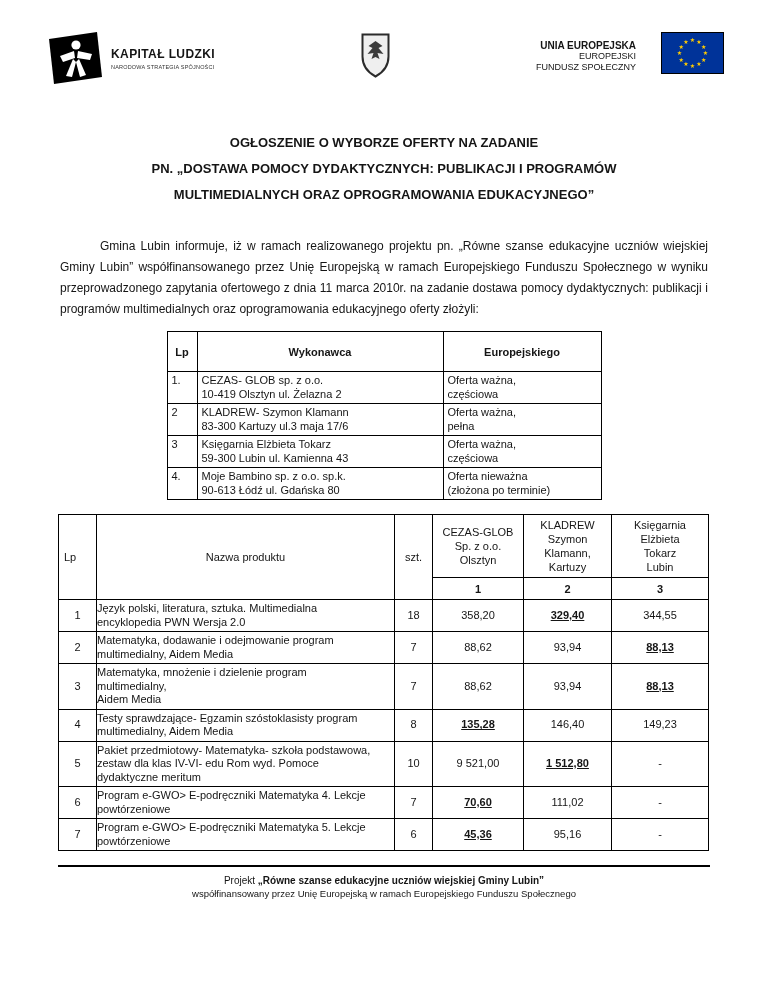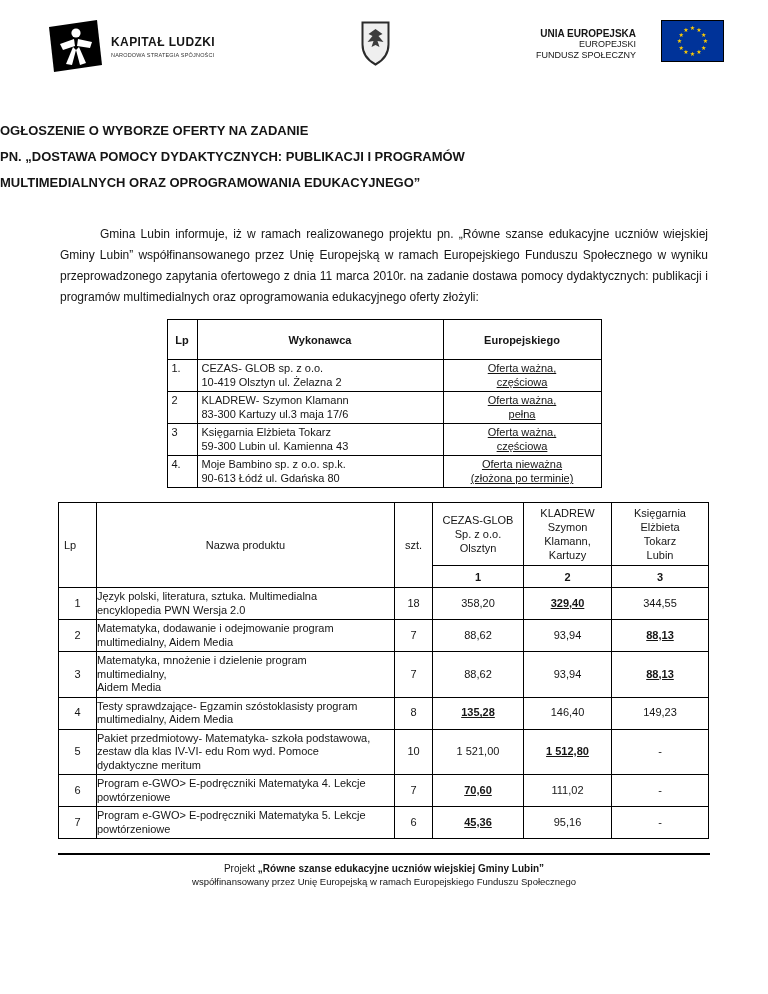--- a/index.html
+++ b/index.html
@@ -1,41 +1,41 @@
 <!DOCTYPE html>
 <html><head>
 <meta charset="utf-8">
 <style>
   html,body{margin:0;padding:0;background:#ffffff;}
   .page{width:768px;height:994px;background:#fff;font-family:"Liberation Sans","DejaVu Sans",sans-serif;color:#151515;overflow:hidden;}
 
   
-  .logos{display:flex;justify-content:space-between;align-items:flex-start;padding:20px 44px 0 46px;height:66px;}
+  .logos{display:flex;justify-content:space-between;align-items:flex-start;padding:32px 44px 0 46px;height:66px;}
   .kl{display:flex;align-items:center;gap:9px;}
   .kl-title{font-weight:bold;font-size:12px;letter-spacing:.4px;}
   .kl-sub{font-size:5.5px;color:#333;letter-spacing:.2px;margin-top:3px;}
   .crest{margin-top:1px;}
   .eu{display:flex;align-items:flex-start;gap:25px;}
   .eu-text{text-align:right;font-size:9px;line-height:11px;padding-top:8px;}
   .eu-l1{font-weight:bold;font-size:10px;}
 
   
-  .title{margin-top:32px;font-weight:bold;font-size:13px;line-height:26px;}
+  .title{margin-top:32px;text-align:center;font-weight:bold;font-size:13px;line-height:26px;}
 
   
   .para{margin:28px 60px 0;font-size:12px;line-height:21px;text-align:justify;text-indent:40px;}
   .p2{margin-top:34px;}
 
   
   .t1{margin:11px auto 0;border-collapse:collapse;table-layout:fixed;width:434px;font-size:11px;}
   .t1 th,.t1 td{border:1px solid #000;vertical-align:middle;}
   .t1 th{height:37px;}
   .t1 td{padding:1px 4px 2px;line-height:14px;white-space:pre-line;}
   .t1 td.lp{text-align:left;vertical-align:top;}
-  .t1 td.pod{text-align:center;text-decoration:underline;}
+  .t1 td.pod{text-align:left;}
 
   
   .t2{margin:14px 0 0 58px;border-collapse:collapse;table-layout:fixed;width:650px;font-size:11px;}
   .t2 th,.t2 td{border:1px solid #000;}
   .t2 thead th{font-weight:normal;vertical-align:middle;line-height:14px;white-space:pre-line;text-align:center;}
   .t2 thead th.hlp{text-align:left;padding-left:5px;}
   .t2 .vh{height:60px;}
   .t2 .nums th{height:19px;text-align:center;font-weight:bold;}
   .t2 tbody td{vertical-align:middle;text-align:center;line-height:13.5px;padding:2px 3px;}
   .t2 tbody td.name{text-align:left;white-space:pre-line;padding-left:0;padding-right:4px;}
@@ -224,21 +224,21 @@
         <td class="win">135,28</td>
         <td>146,40</td>
         <td>149,23</td>
       </tr>
       <tr>
         <td>5</td>
         <td class="name">Pakiet przedmiotowy- Matematyka- szkoła podstawowa,
 zestaw dla klas IV-VI-  edu Rom  wyd. Pomoce
 dydaktyczne meritum</td>
         <td>10</td>
-        <td>1 521,00</td>
+        <td>9 521,00</td>
         <td class="win">1 512,80</td>
         <td>-</td>
       </tr>
       <tr>
         <td>6</td>
         <td class="name">Program e-GWO&gt; E-podręczniki  Matematyka 4. Lekcje
 powtórzeniowe</td>
         <td>7</td>
         <td class="win">70,60</td>
         <td>111,02</td>

